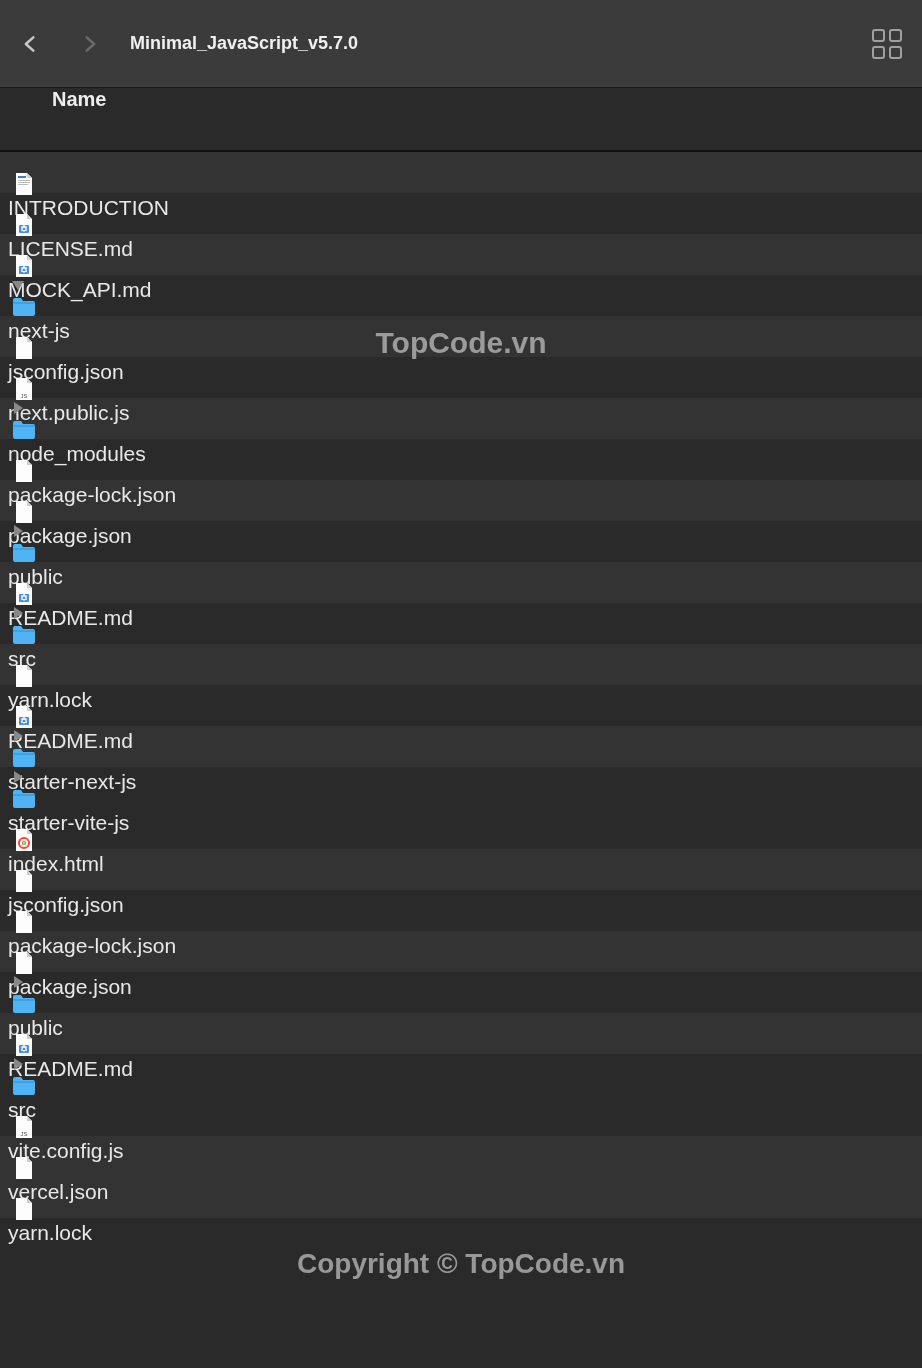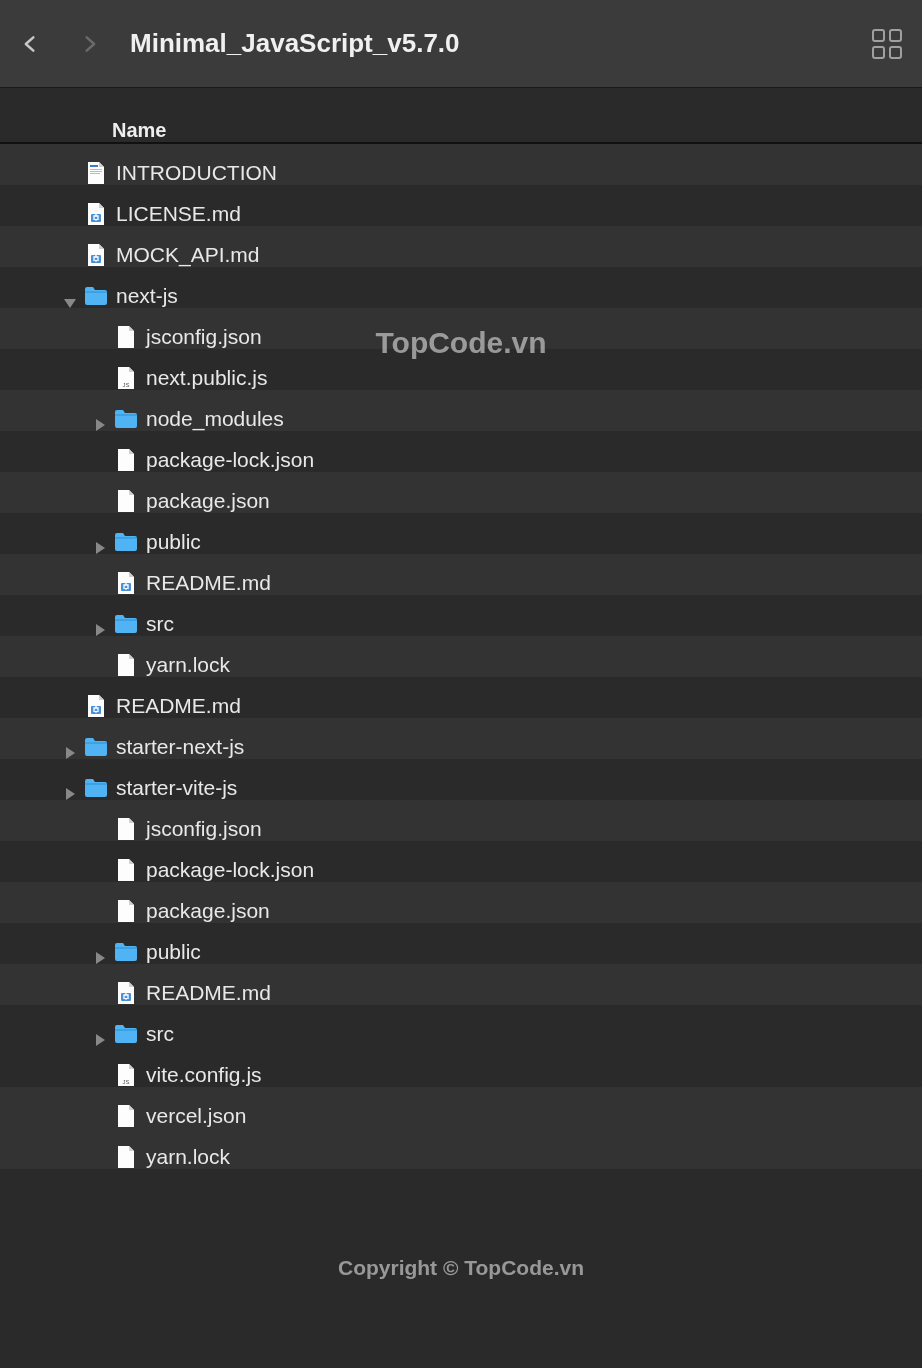--- a/index.html
+++ b/index.html
@@ -19,59 +19,60 @@
     align-items: center;
     padding: 0 20px;
     border-bottom: 1px solid #1a1a1a;
     position: relative;
   }
   .nav-arrows { display: flex; gap: 40px; align-items: center; margin-right: 30px;}
   .chev {
     width: 20px; height: 20px; cursor: pointer;
   }
   .title {
-    font-size: 26px;
+    font-size: 18px;
     font-weight: 700;
     color: #f0f0f0;
   }
   .right-icons {
     margin-left: auto;
     display: flex;
     align-items: center;
   }
   .grid-icon {
     width: 30px; height: 30px;
     display: grid;
     grid-template-columns: 1fr 1fr;
     grid-template-rows: 1fr 1fr;
     gap: 4px;
   }
   .grid-icon div {
     border: 2px solid #a0a0a0;
     border-radius: 3px;
   }
   .header-row {
-    height: 56px;
+    height: 64px;
     display: flex;
-    align-items: flex-end;
-    padding-left: 112px;
+    align-items: flex-start;
+    padding-left: 52px;
     font-size: 20px;
     font-weight: 700;
     color: #eee;
     background: #2a2a2a;
     border-bottom: 2px solid #111;
   }
   .file-list {}
   .row {
     height: 41px;
     display: flex;
-    align-items: flex-end;
+    align-items: flex-start;
     font-size: 21px;
     color: #e8e8e8;
-    padding-left: 32px;
+    padding-left: 8px;
+    flex-direction: column;
   }
   .row.odd { background: #333333; }
   .row.even { background: #2a2a2a; }
   .disc-wrap {
     width: 20px;
     display:flex;
     align-items:center;
     justify-content:center;
     flex:0 0 20px;
   }
@@ -131,21 +132,21 @@
     font-size: 30px;
     font-weight:600;
     pointer-events:none;
   }
   .watermark2 {
     position:absolute;
     bottom: 88px;
     left: 50%;
     transform: translateX(-50%);
     color: rgba(200,200,200,0.7);
-    font-size: 21px;
+    font-size: 28px;
     font-weight:600;
     pointer-events:none;
     white-space:nowrap;
   }
   .bottom-gap {
     height: 60px;
     background: #2a2a2a;
   }
 </style>
 </head>
@@ -379,20 +380,34 @@
         <span class="disc right"></span>
       </span>
       <span class="icon">
         <svg class="folder-svg" viewBox="0 0 24 20">
           <path d="M1 3 Q1 1 3 1 L9 1 L11 4 L21 4 Q23 4 23 6 L23 17 Q23 19 21 19 L3 19 Q1 19 1 17 Z" fill="#4fb3f4"></path>
           <path d="M1 6 L23 6" stroke="#2e8fcf" stroke-width="1"></path>
         </svg>
       </span>
       <span class="label">starter-vite-js</span>
     </div>
+    <div class="row even">
+      <span class="indent" style="width: 58px;"></span>
+      <span class="disc-wrap"></span>
+      <span class="icon">
+        <svg class="file-svg" viewBox="0 0 20 24">
+          <path d="M2 1 L13 1 L18 6 L18 23 L2 23 Z" fill="#fdfdfd"></path>
+          <path d="M13 1 L13 6 L18 6" fill="#d0d0d0"></path>
+          <circle cx="10" cy="15" r="5" fill="none" stroke="#e44" stroke-width="2"></circle>
+          <circle cx="10" cy="15" r="2" fill="#4a90d9"></circle>
+          <path d="M7 11 L13 19 M13 11 L7 19" stroke="#fbc02d" stroke-width="1"></path>
+        </svg>
+      </span>
+      <span class="label">index.html</span>
+    </div>
     <div class="row odd">
       <span class="indent" style="width: 58px;"></span>
       <span class="disc-wrap"></span>
       <span class="icon">
         <svg class="file-svg" viewBox="0 0 20 24">
           <path d="M2 1 L13 1 L18 6 L18 23 L2 23 Z" fill="#fdfdfd"></path>
           <path d="M13 1 L13 6 L18 6" fill="#d0d0d0"></path>
         </svg>
       </span>
       <span class="label">jsconfig.json</span>

